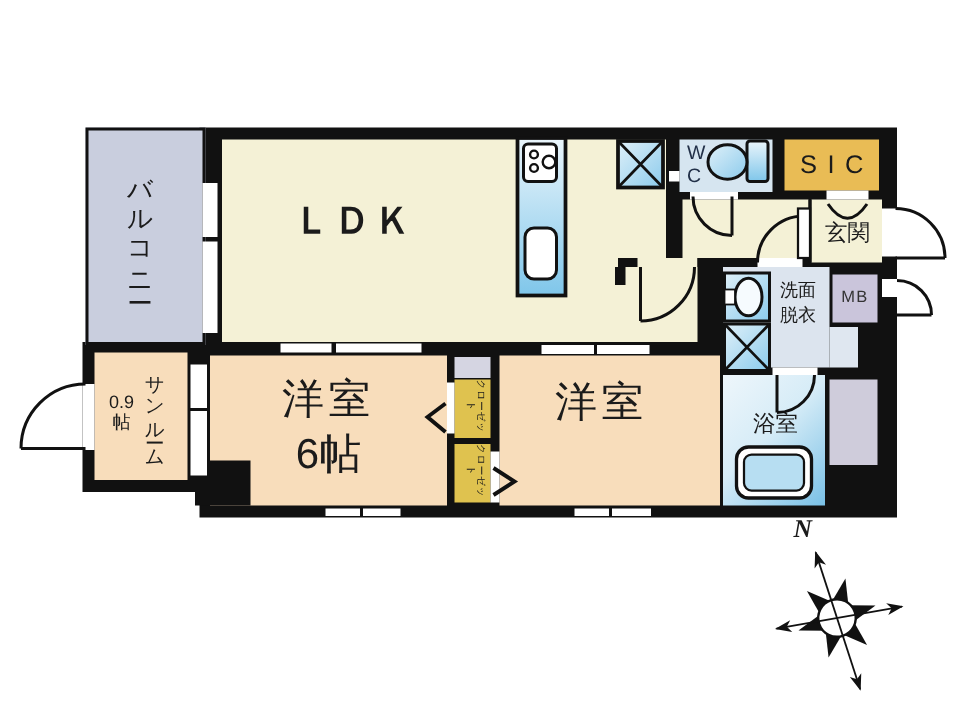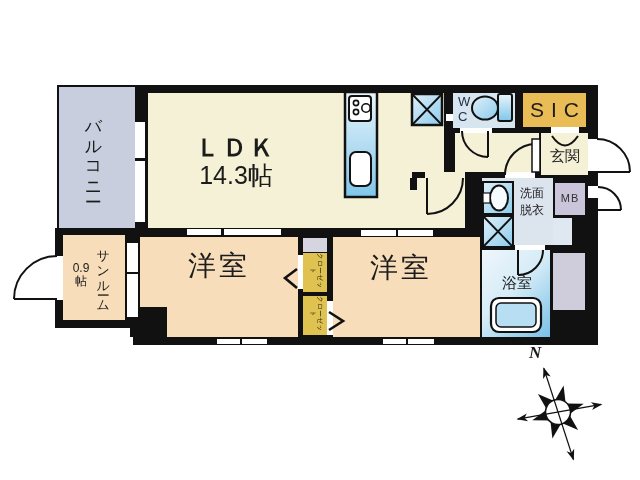--- a/index.html
+++ b/index.html
@@ -67,44 +67,44 @@
   <div class="abs" style="left:55px;top:256px;width:8px;height:44px;background:#fff;"></div>
   <div class="abs" style="left:298px;top:255px;width:5px;height:34px;background:#fff;"></div>
   <div class="abs" style="left:327px;top:301px;width:6px;height:34px;background:#fff;"></div>
   <div class="abs" style="left:446px;top:114px;width:7px;height:7px;background:#fff;"></div>
 
   <div class="lbl vtext" style="left:84px;top:107px;height:118px;font-size:17px;">バルコニー</div>
 
   <div class="lbl center" style="left:160px;top:134px;width:152px;height:26px;font-size:25px;letter-spacing:2px;font-weight:bold;">
     <span>ＬＤＫ</span>
   </div>
-  <div class="lbl center" style="left:160px;top:162px;width:152px;height:26px;font-size:25px;">
-    <span>14.3帖</span>
-  </div>
 
   <div class="lbl center" style="left:150px;top:251px;width:138px;height:30px;font-size:28px;letter-spacing:3px;">
     <span>洋室</span>
+  </div>
+  <div class="lbl center" style="left:150px;top:288px;width:138px;height:30px;font-size:28px;">
+    <span>6帖</span>
   </div>
 
   <div class="lbl center" style="left:332px;top:253px;width:138px;height:30px;font-size:28px;letter-spacing:3px;">
     <span>洋室</span>
   </div>
 
   <div class="lbl vtext" style="left:96px;top:241px;height:78px;font-size:13px;letter-spacing:1px;">サンルーム</div>
   <div class="lbl" style="left:68px;top:262px;width:26px;font-size:12px;text-align:center;">
     <div>0.9</div>
     <div>帖</div>
   </div>
 
   <div class="lbl" style="left:458px;top:95px;width:16px;font-size:13px;color:#223048;text-align:left;line-height:1.15;">
     <div>W</div>
     <div>C</div>
   </div>
 
-  <div class="lbl center" style="left:523px;top:93px;width:63px;height:34px;font-size:21px;letter-spacing:7px;text-indent:7px;">
+  <div class="lbl center" style="left:523px;top:93px;width:63px;height:34px;font-size:17px;letter-spacing:7px;text-indent:7px;">
     <span>SIC</span>
   </div>
 
   <div class="lbl center" style="left:543px;top:147px;width:44px;height:18px;font-size:15px;">
     <span>玄関</span>
   </div>
 
   <div class="lbl center" style="left:555px;top:183px;width:30px;height:32px;font-size:11px;color:#333;letter-spacing:1px;">
     <span>MB</span>
   </div>

